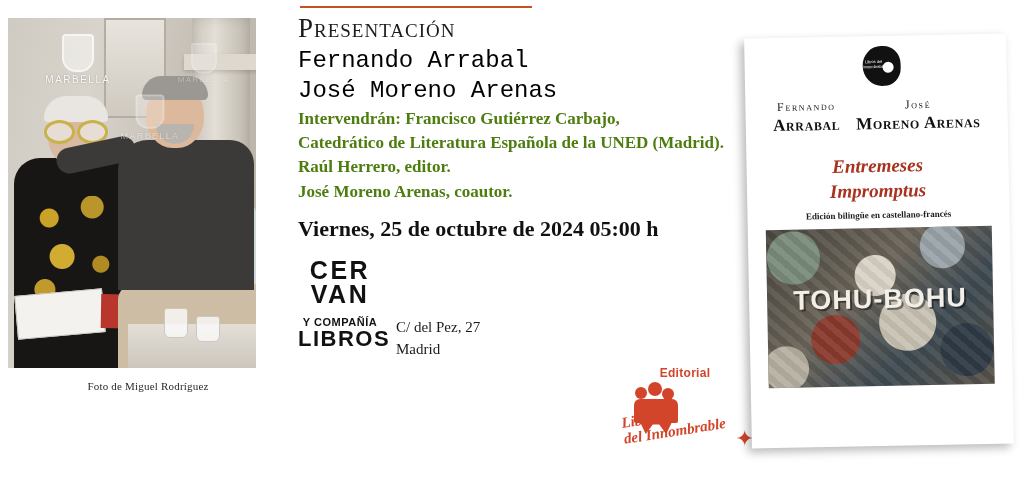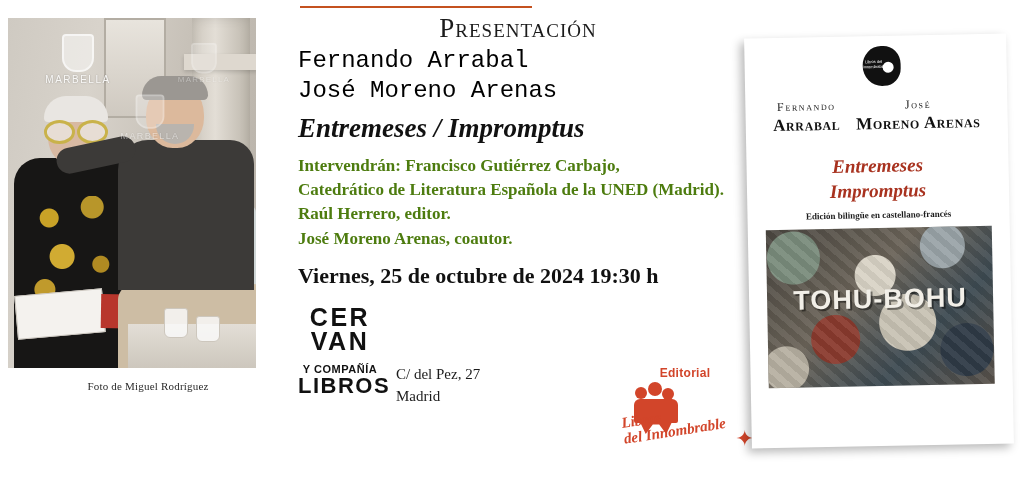--- a/index.html
+++ b/index.html
@@ -266,21 +266,20 @@
     margin: 0 0 6px 2px;
   }
   .kicker {
     font-size: 27px;
     letter-spacing: 1px;
     color: #1b1b1b;
     font-variant: small-caps;
     font-family: "Liberation Serif", serif;
     line-height: 1.1;
     margin-bottom: 2px;
-    text-align: center;
   }
   .author {
     font-size: 24px;
     color: #000000;
     line-height: 1.28;
     font-family: Liberation Mono, monospace;
   }
   .work-title {
     font-size: 27px;
     font-style: italic;
@@ -586,30 +585,29 @@
     </div>
   </div>
   <div class="photo-caption">Foto de Miguel Rodríguez</div>
 </div>
 
 <div class="center-block">
   <div class="rule"></div>
   <div class="kicker">Presentación</div>
   <div class="author">Fernando Arrabal</div>
   <div class="author">José Moreno Arenas</div>
-  <div class="work-title">Entremeses / Impromptus</div>
 
   <div class="participants">
     <div>Intervendrán: Francisco Gutiérrez Carbajo,</div>
     <div>Catedrático de Literatura Española de la UNED (Madrid).</div>
     <div>Raúl Herrero, editor.</div>
     <div>José Moreno Arenas, coautor.</div>
   </div>
 
-  <div class="datetime">Viernes, 25 de octubre de 2024  19:30 h</div>
+  <div class="datetime">Viernes, 25 de octubre de 2024  05:00 h</div>
 
   <div class="venue-row">
     <div class="cervantes-logo">
       <div class="l1">CER</div>
       <div class="l2">VAN</div>
       <div class="l4">Y COMPAÑÍA</div>
       <div class="l5">LIBROS</div>
     </div>
     <div class="venue-address">
       <div>C/ del Pez, 27</div>

